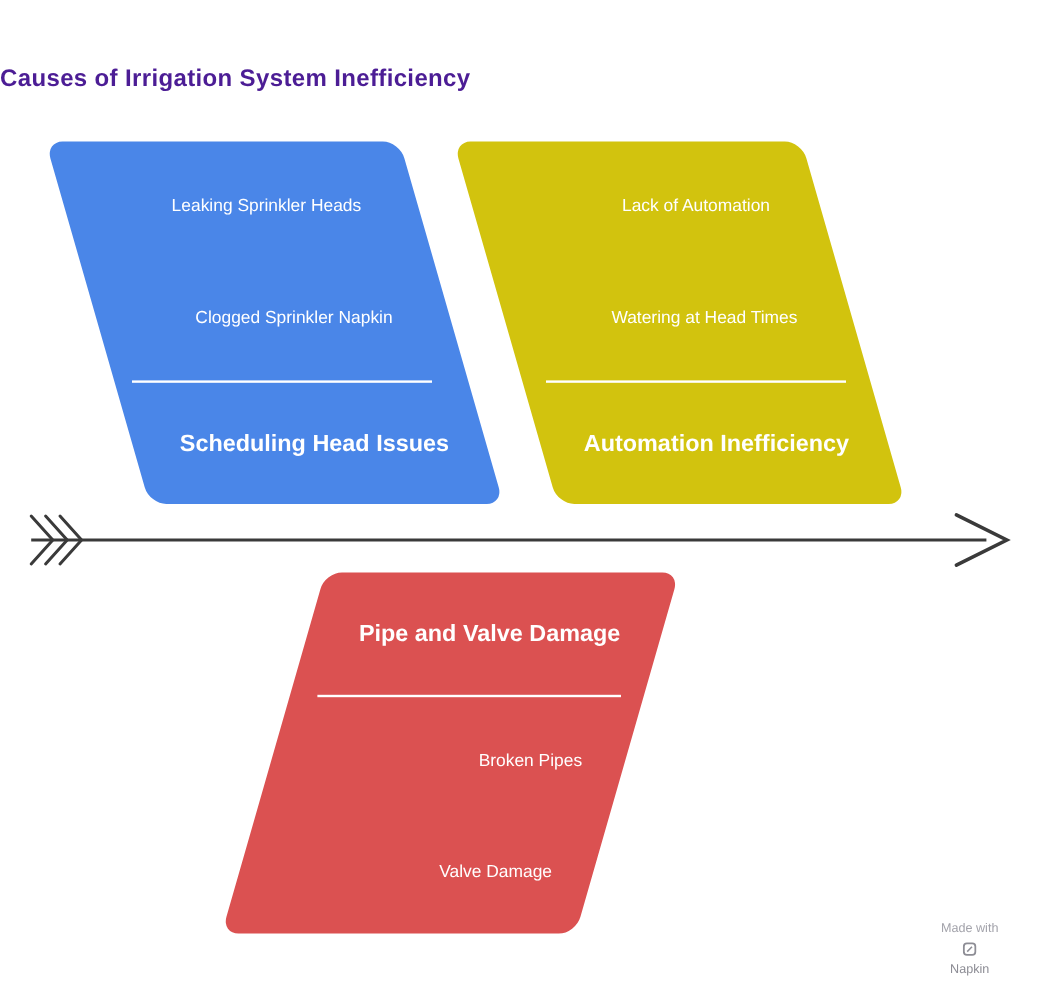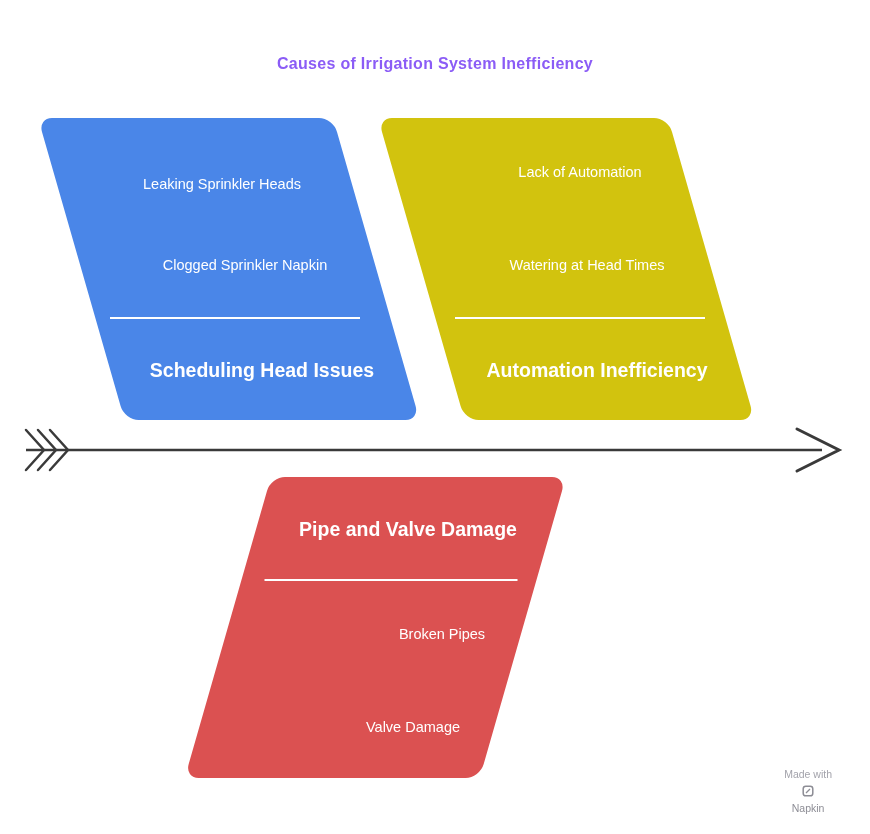--- a/index.html
+++ b/index.html
@@ -2,40 +2,40 @@
 <html><head>
 <meta charset="utf-8">
 <style>
   * { margin:0; padding:0; box-sizing:border-box; }
   body { background:#ffffff; }
   .stage {
     position:relative; width:870px; height:834px; background:#ffffff;
     font-family:"Liberation Sans", sans-serif; overflow:hidden;
   }
   .title {
-    position:absolute; left:0; right:0; top:55px; text-align:center;
-    font-size:16px; font-weight:700; color:#8b5cf6; letter-spacing:.3px;
+    position:absolute; left:0; right:0; top:55px; text-align:left;
+    font-size:20px; font-weight:700; color:#4c1d95; letter-spacing:.3px;
   }
   .branch { position:absolute; }
   .shape { position:absolute; top:0; border-radius:14px; }
   .branch-blue   .shape { left:0;  width:295px; height:302px; background:#4A86E8; transform:skewX(16deg);  transform-origin:0 0; }
   .branch-yellow .shape { left:0;  width:290px; height:302px; background:#D2C30E; transform:skewX(16deg);  transform-origin:0 0; }
   .branch-red    .shape { left:86px; width:295px; height:301px; background:#DB5151; transform:skewX(-16deg); transform-origin:0 0; }
   .row {
     position:absolute; transform:translate(-50%,-50%); color:#ffffff;
     font-size:14.5px; white-space:nowrap;
   }
   .heading { font-size:19.5px; font-weight:700; }
   .divider {
     position:absolute; height:2px; background:#ffffff;
     transform:translate(-50%,-50%);
   }
   
   .branch-blue { left:38px; top:118px; width:382px; height:302px; }
-  .b-r1 { left:184px; top:54px;margin-top:12px; }
+  .b-r1 { left:184px; top:54px; }
   .b-r2 { left:207px; top:147px; }
   .b-div { left:197px; top:200px; width:250px; }
   .b-head { left:224px; top:252px; }
   
   .branch-yellow { left:378px; top:118px; width:382px; height:302px; }
   .y-r1 { left:202px; top:54px; }
   .y-r2 { left:209px; top:147px; }
   .y-div { left:202px; top:200px; width:250px; }
   .y-head { left:219px; top:252px; }
   

